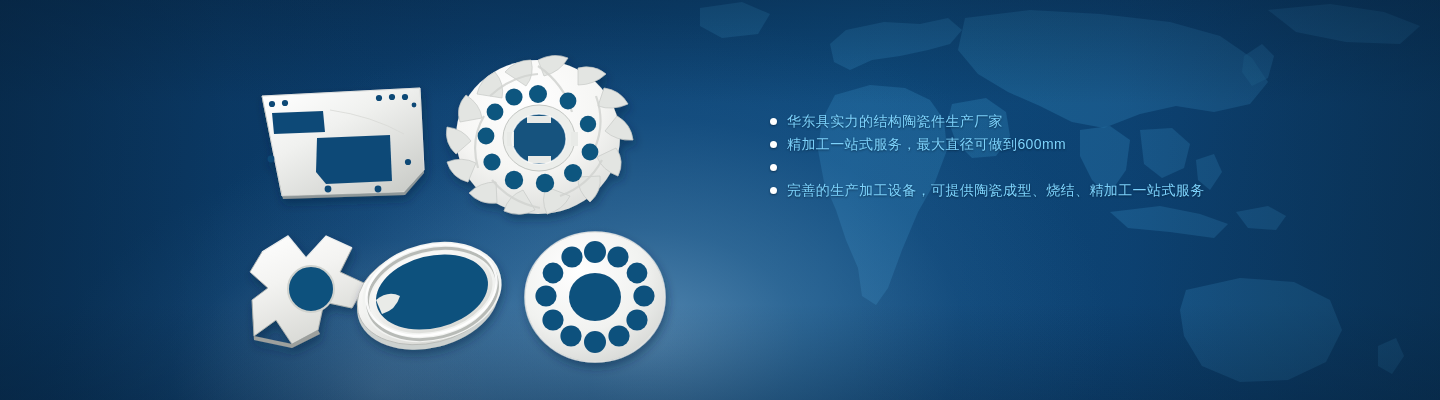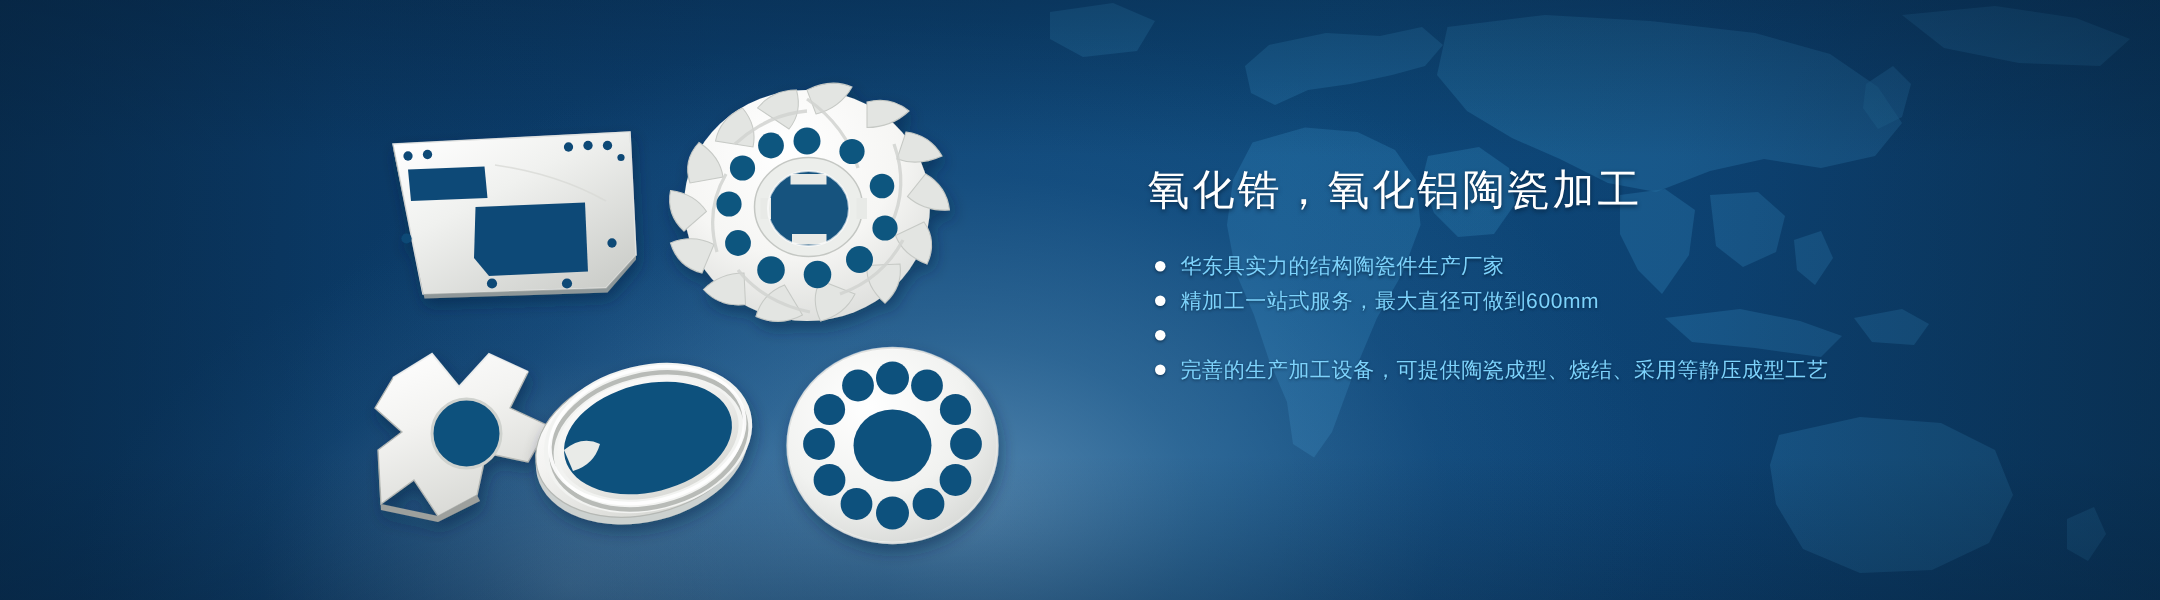--- a/index.html
+++ b/index.html
@@ -295,33 +295,32 @@
           <circle cx="553" cy="320" r="10.6"></circle>
           <circle cx="546" cy="296" r="10.6"></circle>
           <circle cx="553" cy="273" r="10.4"></circle>
           <circle cx="572" cy="257" r="10.6"></circle>
         </g>
       </g>
     </svg>
   </div>
 
   <div class="copy">
-    <h1 class="headline">氧化锆，氧化铝陶瓷加工</h1>
     <ul class="bullets">
       <li class="bullet">
         <span class="dot"></span>
         <span class="btext">华东具实力的结构陶瓷件生产厂家</span>
       </li>
       <li class="bullet">
         <span class="dot"></span>
         <span class="btext">精加工一站式服务，最大直径可做到600mm</span>
       </li>
       <li class="bullet">
         <span class="dot"></span>
       </li>
       <li class="bullet">
         <span class="dot"></span>
-        <span class="btext">完善的生产加工设备，可提供陶瓷成型、烧结、采用等静压成型工艺</span>
+        <span class="btext">完善的生产加工设备，可提供陶瓷成型、烧结、精加工一站式服务</span>
       </li>
     </ul>
   </div>
 
 </div>
 
 </body></html>

